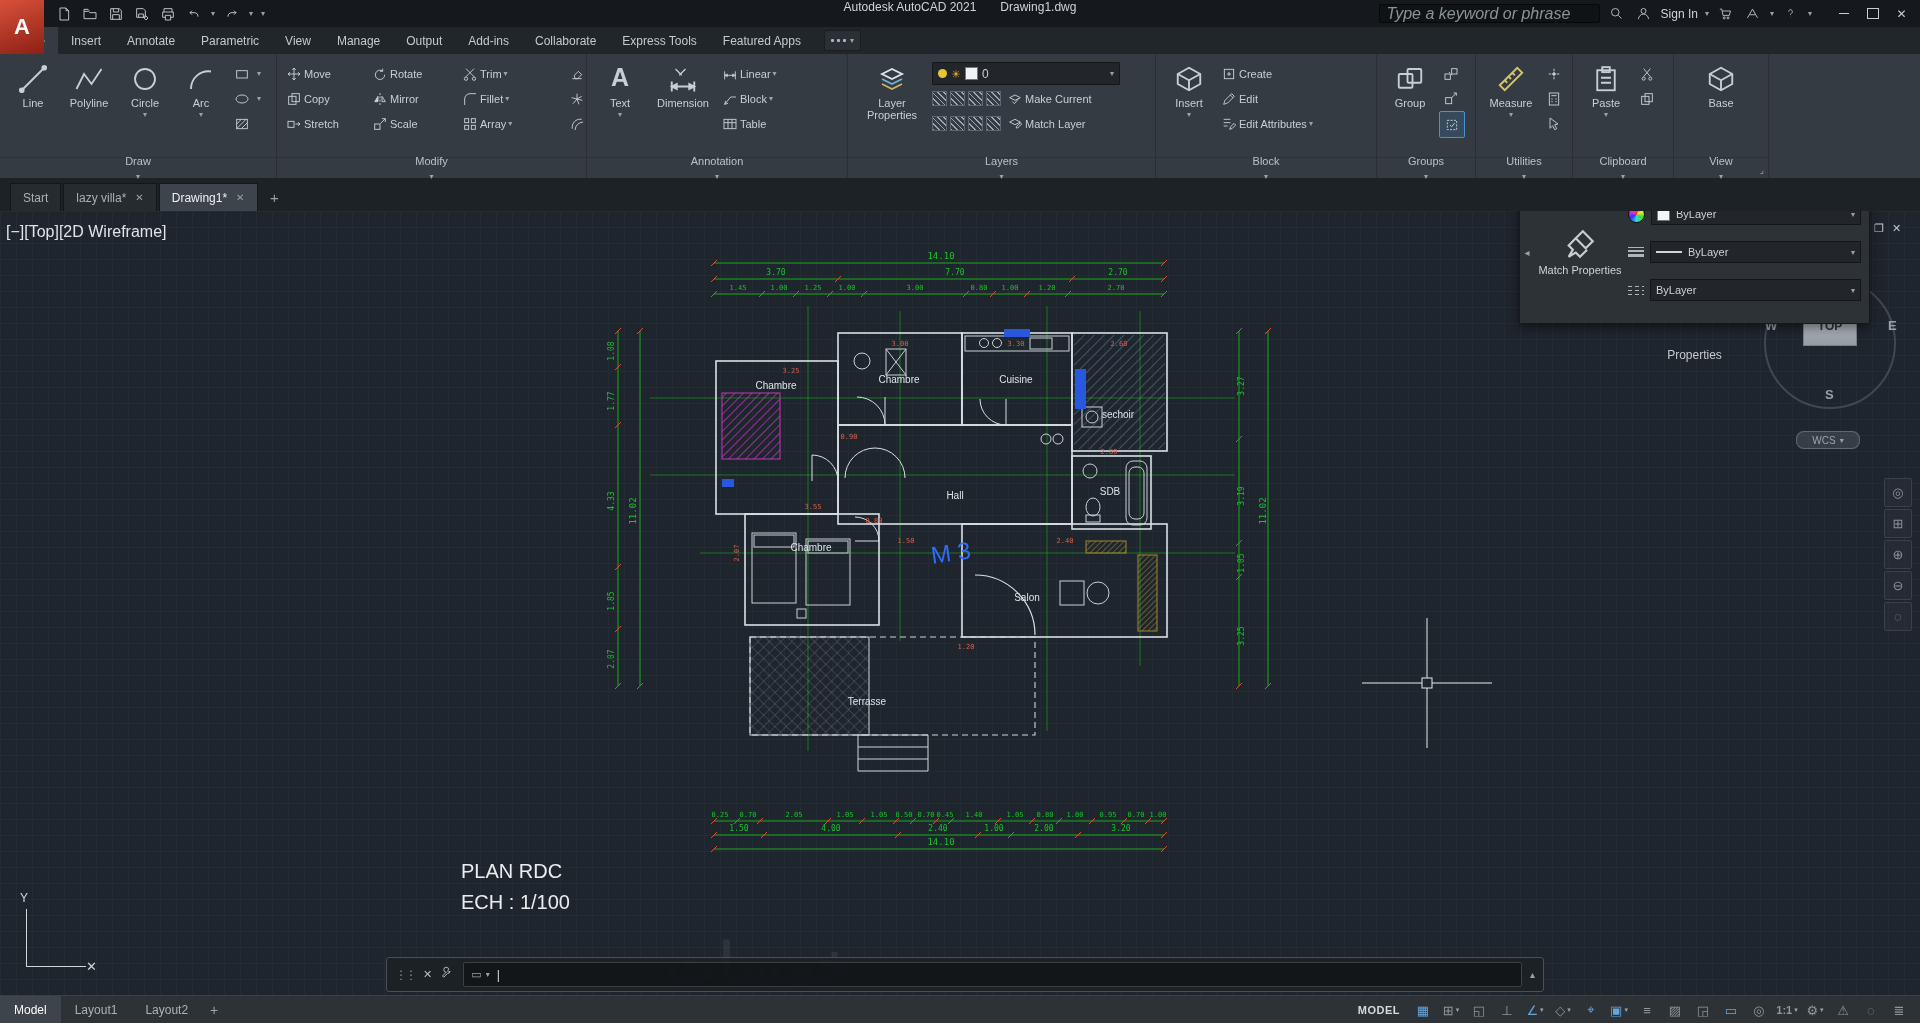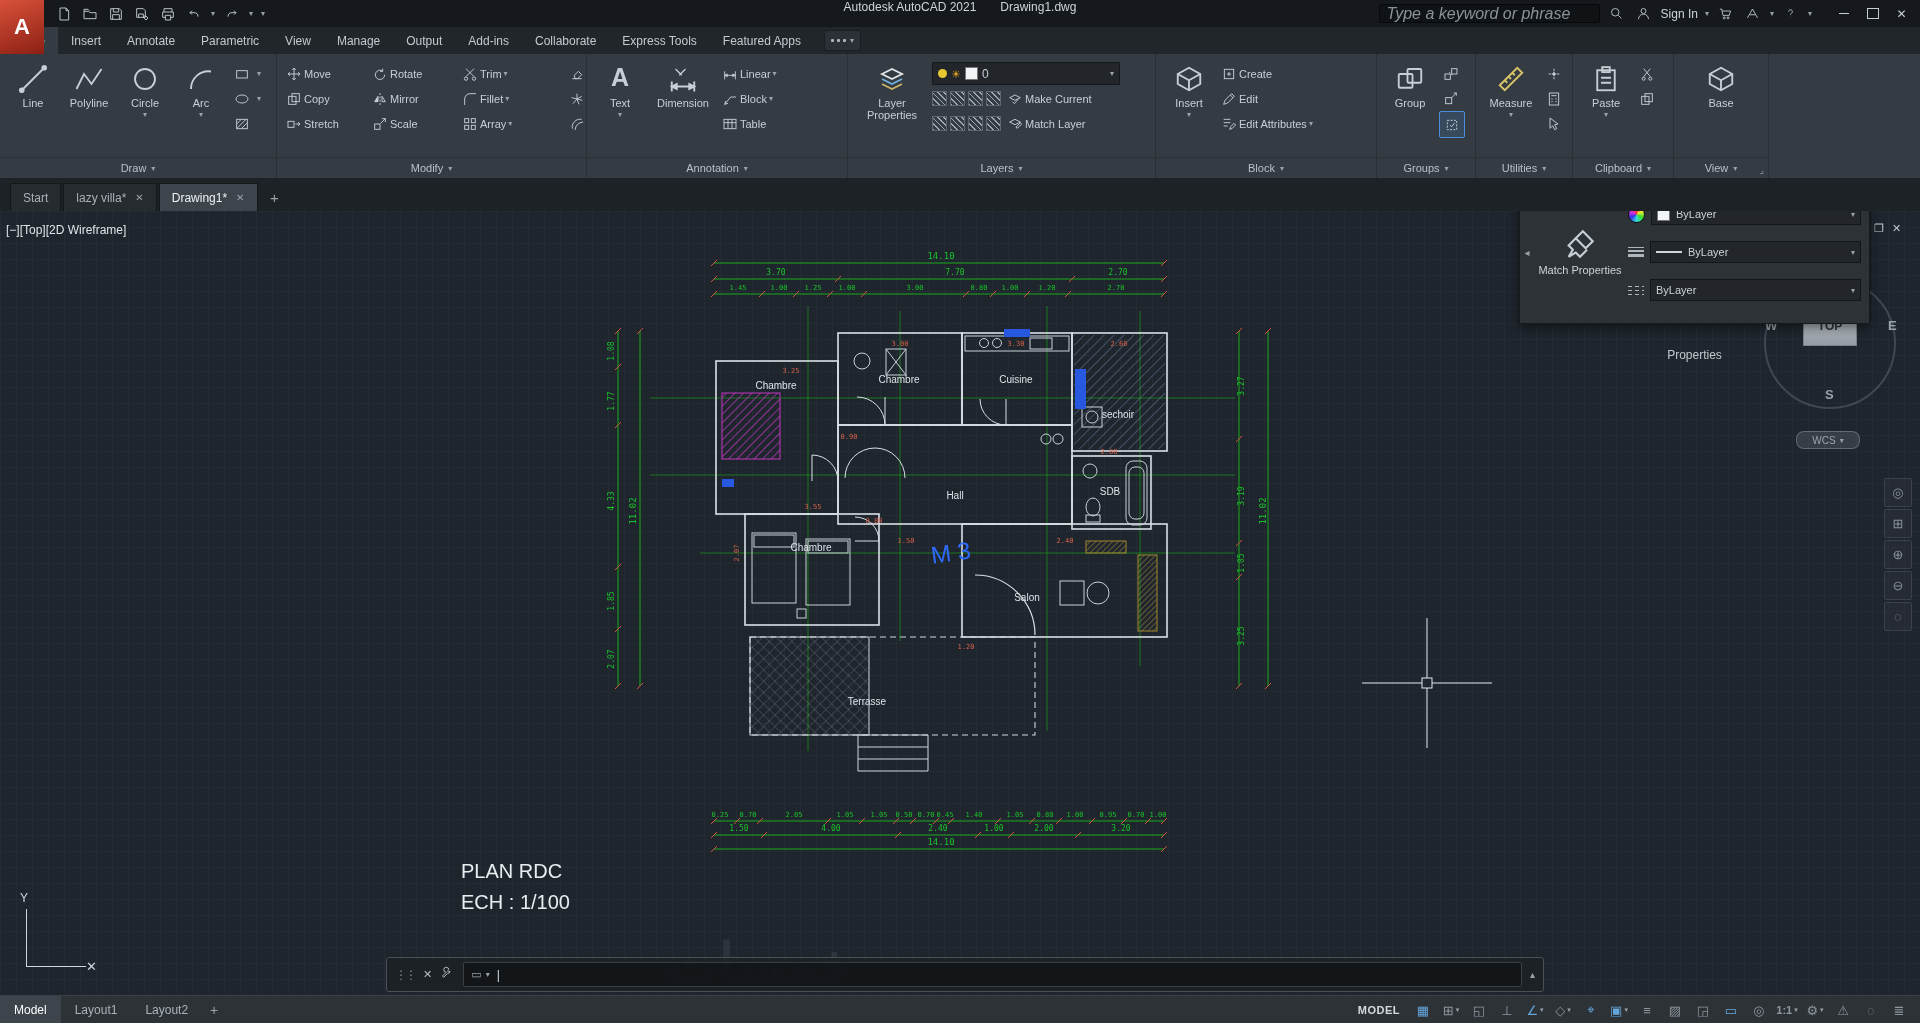--- a/index.html
+++ b/index.html
@@ -42,21 +42,21 @@
   .ribbon-opts{margin-left:10px;height:19px;align-self:center;display:flex;align-items:center;gap:4px;
                background:#2a3036;border:1px solid #1a1e22;border-radius:2px;padding:0 6px;cursor:pointer;}
   .dots{display:flex;gap:3px;}
   .dots i{width:3px;height:3px;background:#aeb6bc;border-radius:1px;display:block;}
 
   
   .ribbon{position:absolute;left:0;top:54px;width:1920px;height:124px;background:#343b42;display:flex;z-index:28;}
   .panel{border-right:1px solid #2a2f35;display:flex;flex-direction:column;flex:none;}
   .pc{flex:1;display:flex;padding:3px 6px 0 6px;gap:2px;}
   .plabel{height:20px;display:flex;align-items:center;justify-content:center;gap:5px;
-          color:#b9c1c8;font-size:11px;cursor:pointer;border-top:1px solid rgba(0,0,0,.15);}
+          color:#b9c1c8;font-size:11px;cursor:pointer;border-top:1px solid rgba(0,0,0,.15);flex-direction:column;}
   .plabel b{font-weight:normal;font-size:8px;color:#9aa2a8;}
   .launcher{position:absolute;right:4px;bottom:3px;font-size:9px;color:#9aa2a8;}
   .bigbtn{width:54px;flex:none;display:flex;flex-direction:column;align-items:center;padding-top:7px;gap:3px;
           color:#c7cfd6;font-size:11px;text-align:center;cursor:pointer;border-radius:2px;line-height:12px;}
   .bigbtn svg{width:30px;height:30px;stroke:currentColor;fill:none;stroke-width:1.5;}
   .bigbtn .blab{white-space:pre-line;}
   .bcaret{font-size:8px;color:#9aa2a8;line-height:6px;}
   .vcol{display:flex;flex-direction:column;padding-top:4px;flex:none;}
   .smallbtn{display:flex;align-items:center;gap:2px;height:25px;font-size:11px;color:#c7cfd6;cursor:pointer;padding:0 3px;border-radius:2px;}
   .smallbtn svg{width:16px;height:16px;stroke:currentColor;fill:none;stroke-width:1.4;flex:none;}
@@ -90,21 +90,21 @@
   .canvas{position:absolute;left:0;top:211px;width:1920px;height:784px;
           background-color:#1f252d;
           background-image:
             linear-gradient(#232b35 1px,transparent 1px),
             linear-gradient(90deg,#232b35 1px,transparent 1px),
             linear-gradient(#283140 1px,transparent 1px),
             linear-gradient(90deg,#283140 1px,transparent 1px);
           background-size:16px 16px,16px 16px,80px 80px,80px 80px;
           overflow:hidden;z-index:1;}
   #plan-svg{position:absolute;inset:0;width:1920px;height:784px;}
-  .vplabel{position:absolute;left:6px;top:12px;color:#dfe4e8;font-size:12px;cursor:pointer;z-index:3;}
+  .vplabel{position:absolute;left:6px;top:12px;color:#dfe4e8;font-size:16px;cursor:pointer;z-index:3;}
   .plantitle{position:absolute;left:461px;top:645px;color:#e8edf0;font-size:20px;line-height:31px;z-index:3;}
 
   .viewcube{position:absolute;left:1760px;top:88px;width:140px;height:160px;z-index:3;}
   .vc-ring{position:absolute;left:4px;top:-22px;width:128px;height:128px;border-radius:50%;
            border:2px solid rgba(150,160,170,.28);}
   .vc-face{position:absolute;left:43px;top:7px;width:52px;height:38px;text-align:center;line-height:38px;
            background:linear-gradient(#bcc3c9,#959ca3);color:#2e3338;font-weight:bold;font-size:12px;
            border:1px solid #788088;cursor:pointer;}
   .vc-letter{position:absolute;color:#98a2aa;font-weight:bold;font-size:13px;cursor:pointer;}
   .vc-wcs{position:absolute;left:36px;top:132px;width:62px;height:16px;border-radius:8px;

